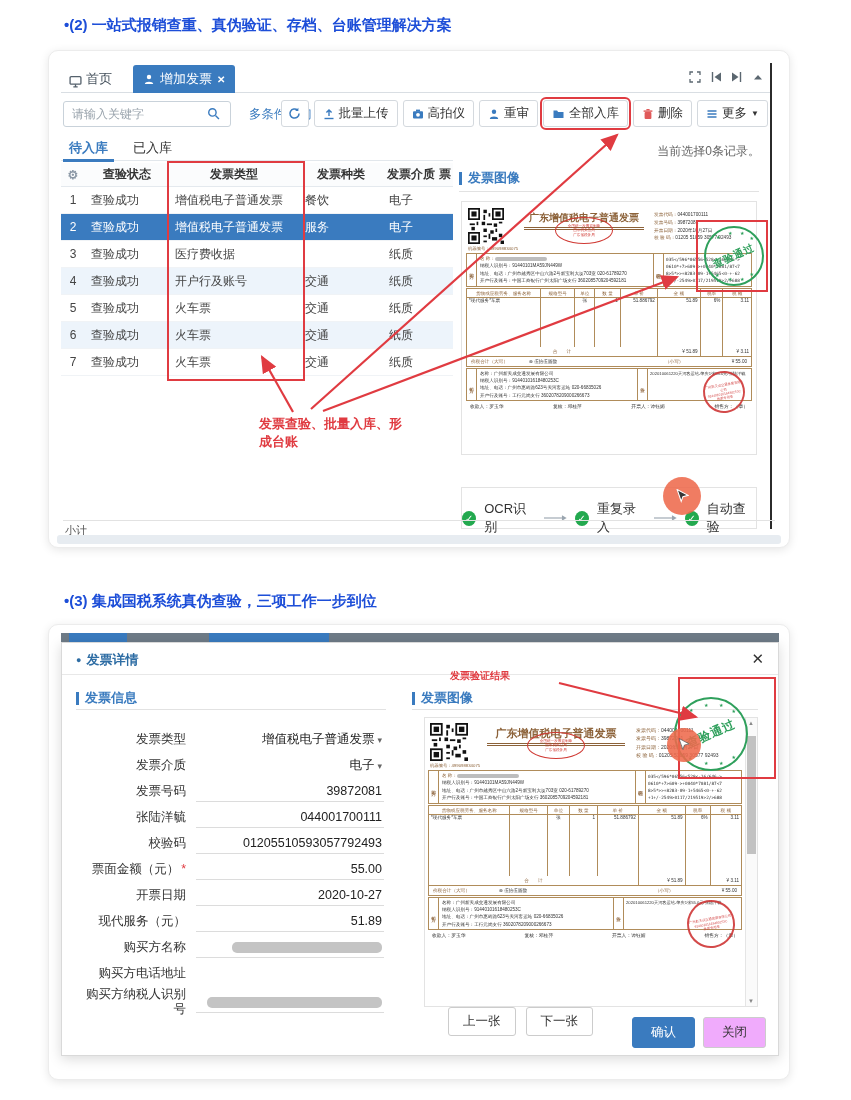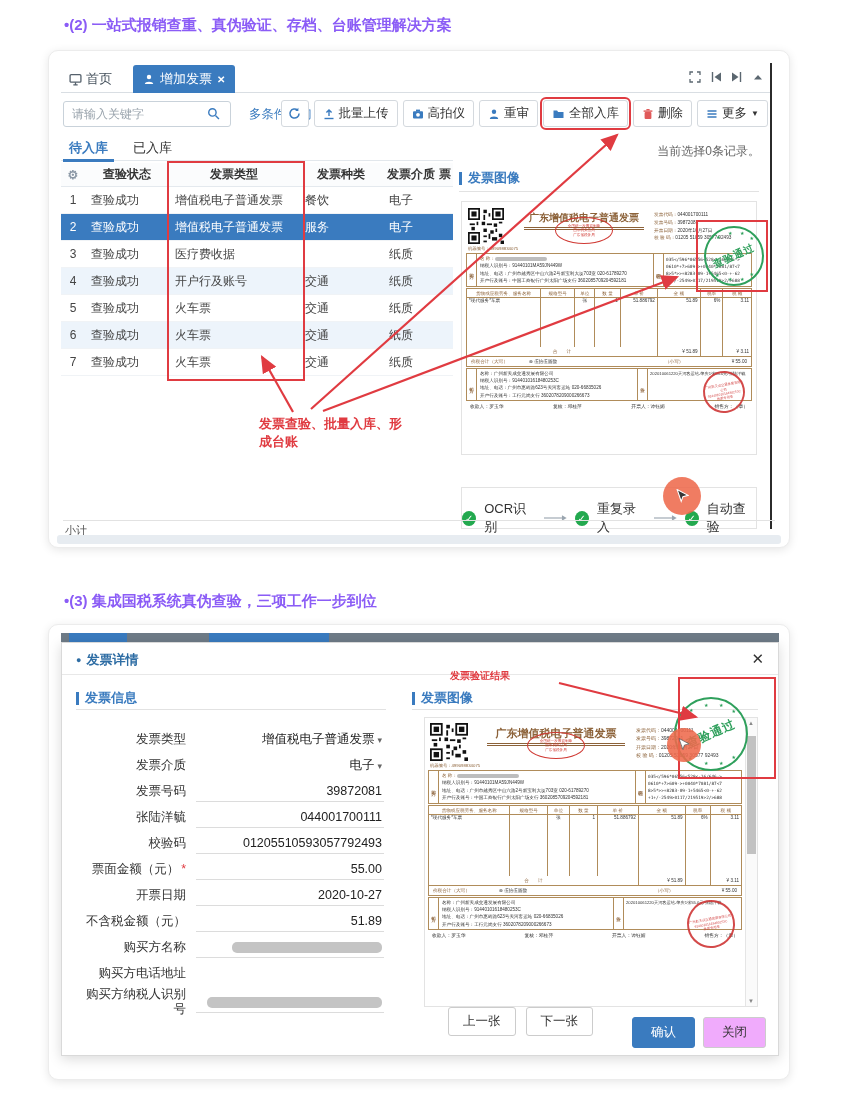--- a/index.html
+++ b/index.html
@@ -1,25 +1,25 @@
 <!DOCTYPE html>
 <html><head>
 <meta charset="utf-8">
 <style>
   *{margin:0;padding:0;box-sizing:border-box}
   html,body{background:#fff}
   body{width:851px;height:1100px;position:relative;font-family:"Liberation Sans",sans-serif;color:#333;overflow:hidden}
-  .heading{position:absolute;left:64px;font-size:15px;font-weight:bold;color:#8b5cf6}
+  .heading{position:absolute;left:64px;font-size:15px;font-weight:bold;color:#1d4ed8}
   .card{position:absolute;left:48px;width:742px;background:#fff;border:1px solid #ececec;border-radius:10px;box-shadow:0 2px 10px rgba(0,0,0,.10)}
   #card1{top:50px;height:498px}
   #card2{top:624px;height:456px}
   
   #app1{position:absolute;left:12px;top:12px;width:711px;height:466px;border-right:2px solid #2b2b2b;background:#fff}
   .tabrow{position:absolute;left:0;top:0;width:100%;height:30px;border-bottom:1px solid #d9dee3}
-  .tab-home{position:absolute;left:2px;top:5px;display:flex;align-items:center;gap:4px;font-size:13px;color:#45515c;padding:2px 6px;cursor:pointer}
+  .tab-home{position:absolute;left:2px;top:5px;display:flex;align-items:flex-end;gap:4px;font-size:13px;color:#45515c;padding:2px 6px;cursor:pointer}
   .tab-active{position:absolute;left:72px;top:2px;height:28px;background:#3a7bbf;color:#fff;border-radius:3px 3px 0 0;display:flex;align-items:center;gap:5px;padding:0 10px;font-size:13px}
   .tab-active .x{font-size:10px;font-weight:bold}
   .winctrl{position:absolute;right:6px;top:8px;display:flex;gap:9px;align-items:center}
   .winctrl svg{display:block}
   .toolbar{position:absolute;left:0;top:37px;width:100%;height:28px}
   .search{position:absolute;left:2px;top:1px;width:168px;height:26px;border:1px solid #c9d2da;border-radius:3px;font-size:12px;color:#555;padding:0 24px 0 8px;font-family:"Liberation Sans",sans-serif}
   .search::placeholder{color:#9aa4ad}
   .searchicon{position:absolute;left:146px;top:7px}
   .mquery{position:absolute;left:188px;top:6px;font-size:12.5px;color:#3a7bbf;cursor:pointer}
   .btns{position:absolute;right:2px;top:0;display:flex;gap:5px}
@@ -566,21 +566,21 @@
         </div>
       <div class="frow">
           <div class="flabel"><span>票面金额（元）</span><span class="req">*</span></div>
           <div class="fval">55.00</div>
         </div>
       <div class="frow">
           <div class="flabel">开票日期</div>
           <div class="fval">2020-10-27</div>
         </div>
       <div class="frow">
-          <div class="flabel">不含税金额（元）</div>
+          <div class="flabel">现代服务（元）</div>
           <div class="fval">51.89</div>
         </div>
       <div class="frow">
           <div class="flabel">购买方名称</div>
           <div class="fval"><span class="formbar" style="width:150px"></span></div>
         </div>
       <div class="frow">
           <div class="flabel">购买方电话地址</div>
           <div class="fval nob"></div>
         </div>

